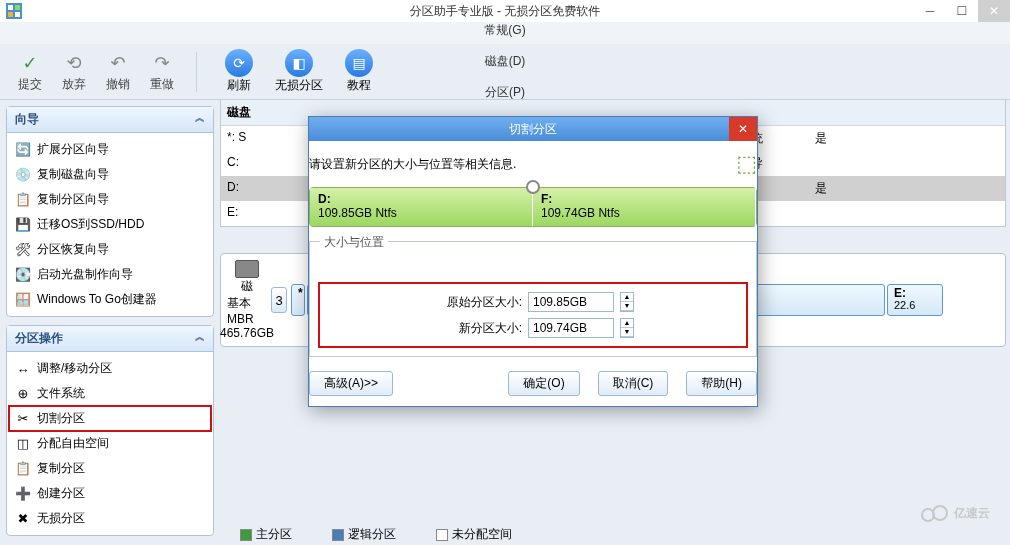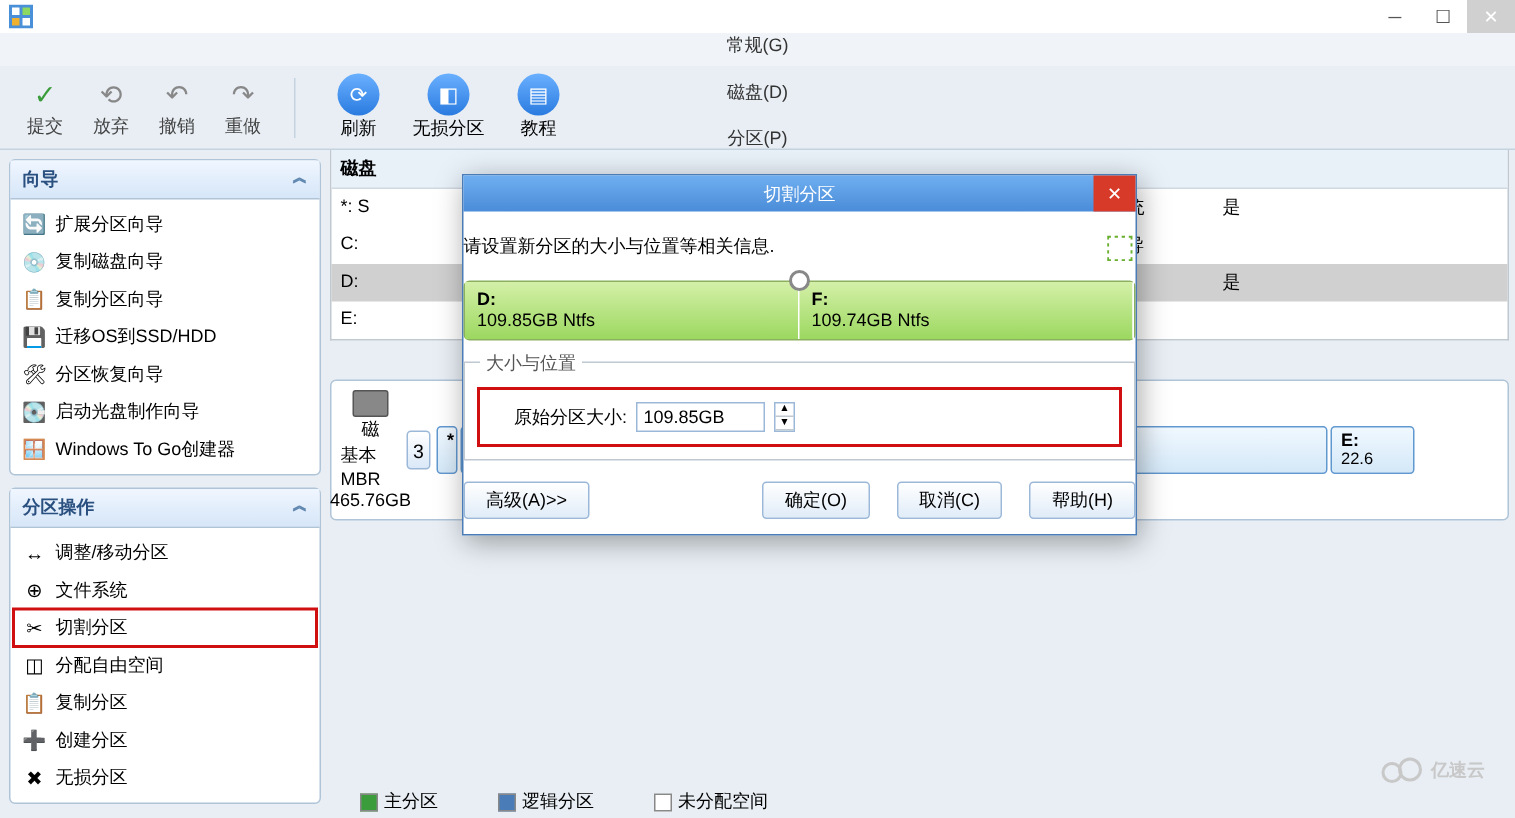--- a/index.html
+++ b/index.html
@@ -54,21 +54,21 @@
 .modal-title { height: 24px; background: linear-gradient(#6faef0,#4a8cd8); color: #fff; display: flex; justify-content: center; align-items: center; position: relative; }
 .modal-title .x { position: absolute; right: 0; top: 0; width: 28px; height: 24px; background: #d83a2a; color: #fff; display: flex; justify-content: center; align-items: center; cursor: pointer; }
 .modal-body { padding: 10px 0; }
 .info-row { display: flex; justify-content: space-between; align-items: center; margin-bottom: 10px; }
 .part-bar { display: flex; border: 1px solid #8ab060; border-radius: 4px; height: 40px; position: relative; margin-bottom: 6px; }
 .part-half { flex: 1; background: linear-gradient(#d4f0a8,#9cd860); border-right: 1px solid #fff; padding: 4px 8px; font-size: 11px; }
 .part-half:last-child { border-right: none; }
 .slider { position: absolute; left: 50%; top: -8px; width: 14px; height: 14px; border-radius: 50%; background: #fff; border: 2px solid #888; transform: translateX(-50%); cursor: pointer; }
 .group { border: 1px solid #c0c8d0; padding: 18px 10px 10px; position: relative; margin-top: 14px; }
 .group-label { position: absolute; top: -8px; left: 10px; background: #fff; padding: 0 4px; color: #555; }
-.form-box { outline: 2px solid #d01010; padding: 8px; display: flex; flex-direction: row; gap: 6px; align-items: center; }
+.form-box { outline: 2px solid #d01010; padding: 8px; display: flex; flex-direction: column; gap: 6px; align-items: center; margin-top: 24px; }
 .form-row { display: flex; align-items: center; gap: 6px; }
 .form-row label { width: 90px; text-align: right; }
 .form-row input { width: 86px; border: 1px solid #9bb8d8; padding: 2px 4px; }
 .spin { display: flex; flex-direction: column; border: 1px solid #9bb8d8; width: 14px; }
 .spin div { height: 9px; font-size: 7px; text-align: center; line-height: 8px; cursor: pointer; border-bottom: 1px solid #c0c8d0; }
 .btn-row { display: flex; justify-content: flex-end; gap: 18px; margin-top: 14px; align-items: center; }
 .btn { border: 1px solid #9bb8d8; border-radius: 3px; background: linear-gradient(#fff,#e0ecf8); padding: 3px 14px; cursor: pointer; }
 .adv { margin-right: auto; }
 .watermark { position: absolute; right: 20px; bottom: 22px; font-size: 20px; color: #c8c8c8; font-weight: bold; display: flex; align-items: center; gap: 4px; }
 </style>
@@ -78,20 +78,21 @@
 <div class="titlebar">
   <div class="app-icon">
     <svg width="16" height="16">
         <rect width="16" height="16" fill="#4a90d8"></rect>
         <rect x="2" y="2" width="5" height="5" fill="#fff"></rect>
         <rect x="9" y="2" width="5" height="5" fill="#8cd860"></rect>
         <rect x="2" y="9" width="5" height="5" fill="#f0b030"></rect>
         <rect x="9" y="9" width="5" height="5" fill="#fff"></rect>
       </svg>
   </div>
+  <span class="title">分区助手专业版 - 无损分区免费软件</span>
   <div class="win-btns">
     <div class="win-btn">─</div>
     <div class="win-btn">☐</div>
     <div class="win-btn close">✕</div>
   </div>
 </div>
 
 <div class="menubar">
   <span>常规(G)</span>
   <span>磁盘(D)</span>
@@ -313,20 +314,28 @@
       <span class="group-label">大小与位置</span>
       <div class="form-box">
         <div class="form-row">
           <label>原始分区大小:</label>
           <input value="109.85GB" style="">
           <div class="spin">
               <div>▲</div>
               <div>▼</div>
             </div>
         </div>
+        <div class="form-row">
+          <label>新分区大小:</label>
+          <input value="109.74GB" style="">
+          <div class="spin">
+              <div>▲</div>
+              <div>▼</div>
+            </div>
+        </div>
       </div>
     </div>
     <div class="btn-row">
       <div class="btn adv">高级(A)&gt;&gt;</div>
       <div class="btn">确定(O)</div>
       <div class="btn">取消(C)</div>
       <div class="btn">帮助(H)</div>
     </div>
   </div>
 </div>

